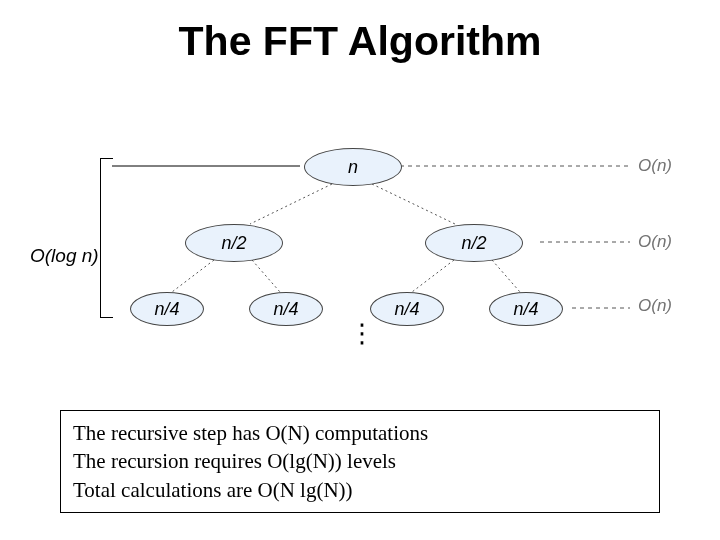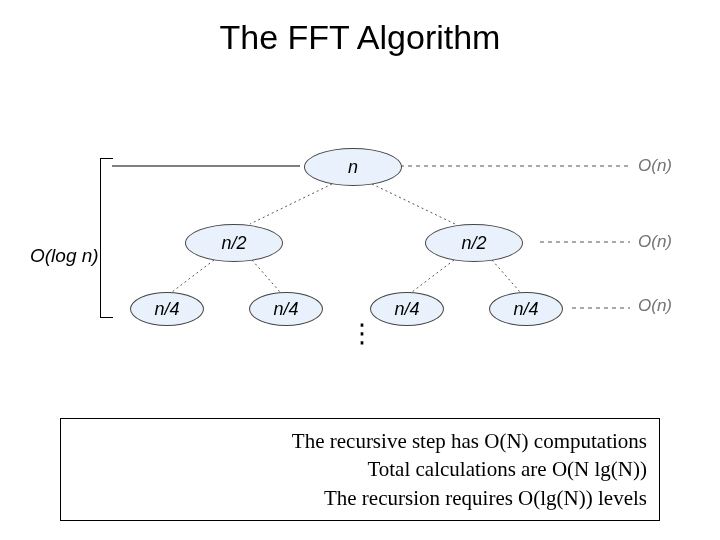--- a/index.html
+++ b/index.html
@@ -9,21 +9,22 @@
     height: 540px;
     font-family: Arial, Helvetica, sans-serif;
     position: relative;
     background: #fff;
   }
   .title {
     position: absolute;
     left: 0; right: 0;
     top: 18px;
     text-align: center;
-    font-size: 34px;
+    font-size: 41px;
+    font-weight: bold;
   }
   .diagram {
     position: absolute;
     left: 0; top: 0;
     width: 720px; height: 540px;
   }
   .node {
     position: absolute;
     border: 1px solid #444;
     border-radius: 50% / 50%;
@@ -87,23 +88,22 @@
     letter-spacing: 0;
   }
   .caption {
     position: absolute;
     left: 60px; right: 60px;
     top: 410px;
     border: 1px solid #000;
     padding: 8px 12px;
     font-family: "Times New Roman", Times, serif;
     font-size: 21px;
-    text-align: right;
+    text-align: left;
     line-height: 1.35;
-    margin-top: 8px;
   }
 </style>
 </head>
 <body>
 
 <div class="title">The FFT Algorithm</div>
 
 <div class="diagram">
 
   <svg class="edges">
@@ -132,15 +132,15 @@
 
   <div class="side-right sr1">O(n)</div>
   <div class="side-right sr2">O(n)</div>
   <div class="side-right sr3">O(n)</div>
 
   <div class="vdots">⋮</div>
 </div>
 
 <div class="caption">
   <div>The recursive step has O(N) computations</div>
+  <div>The recursion requires O(lg(N)) levels</div>
   <div>Total calculations are O(N lg(N))</div>
-  <div>The recursion requires O(lg(N)) levels</div>
 </div>
 
 </body></html>

